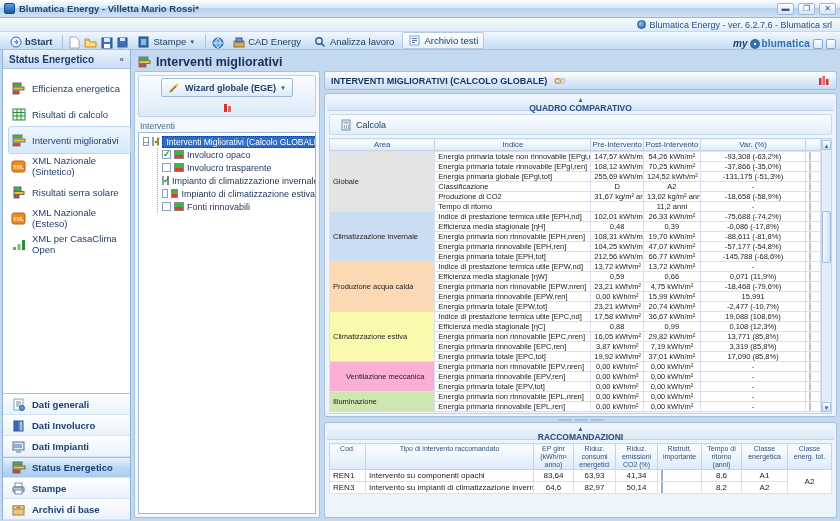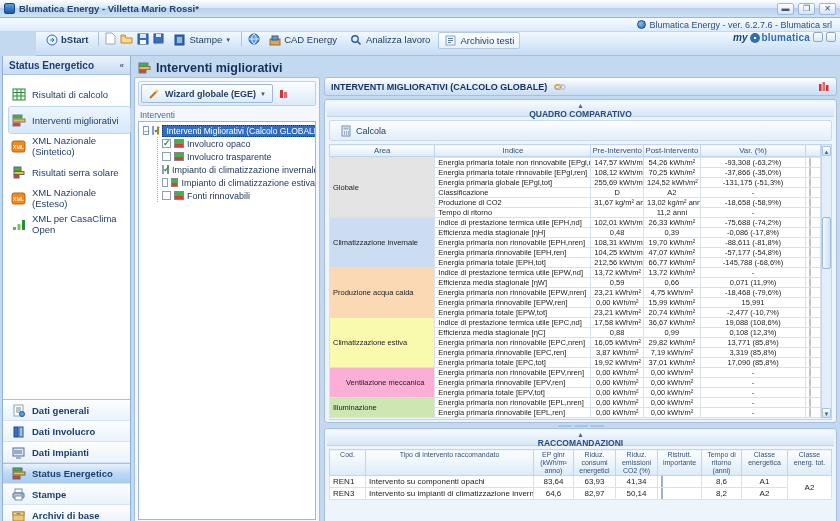--- a/index.html
+++ b/index.html
@@ -13,22 +13,22 @@
   .appicon { width:11px; height:11px; background:linear-gradient(#5aa0e0,#1c57a0); border-radius:2px; border:1px solid #134a8e; }
   .winbtn { width:17px; height:12px; font-size:8px; line-height:10px; text-align:center; color:#3a5a86;
     background:linear-gradient(#ffffff,#d3e3f5); border:1px solid #9db8d8; border-radius:2px; }
 
   .menubar { height:14px; display:flex; align-items:center; padding:0 4px; gap:2px;
     background:linear-gradient(#f7fbff,#dcebfa); border-bottom:1px solid #c2d6ec; font-size:9.5px; }
   .menubar .spacer { flex:1; }
   .verbadge { display:flex; align-items:center; gap:3px; font-size:9px; color:#2d5080; padding-right:4px; }
   .verdot { width:9px; height:9px; border-radius:50%; background:radial-gradient(circle at 35% 35%, #8ec2f0, #1f5ca8); border:1px solid #1c4f92; }
 
-  .toolbar { height:24px; display:flex; align-items:flex-start; padding:0 4px; gap:3px;
-    background:linear-gradient(#f2f8fe,#d6e7f8 60%,#c6dcf2); border-bottom:1px solid #a6c0de; font-size:9.5px;margin-left:36px; }
+  .toolbar { height:18px; display:flex; align-items:flex-end; padding:0 4px; gap:3px;
+    background:linear-gradient(#f2f8fe,#d6e7f8 60%,#c6dcf2); border-bottom:1px solid #a6c0de; font-size:9.5px; }
   .tbtn { display:flex; align-items:center; gap:3px; padding:1px 5px; border-radius:2px; color:#1d3f66; }
   .tsep { width:1px; height:14px; background:#aac2de; margin:0 2px; }
   .ddarrow { font-size:6px; color:#456; }
   .brand { display:flex; align-items:center; gap:2px; font-size:10px; }
   .brand .my { font-weight:bold; font-style:italic; color:#1c3f73; }
   .brand .bl { color:#2f6fb2; font-weight:bold; letter-spacing:.2px; }
   .flower { width:10px; height:10px; border-radius:50%; background:radial-gradient(circle at 50% 50%, #fff 18%, #2f6fb2 20%); }
   .mini-ic { width:10px; height:10px; border:1px solid #8aa8cc; background:linear-gradient(#fff,#d9e8f7); border-radius:2px; }
 
   
@@ -44,21 +44,21 @@
     padding-left:8px; border-bottom:1px solid #d5e4f4; background:linear-gradient(#fdfeff,#eaf2fb); }
   .n-item.sel { background:linear-gradient(#e7f2fe,#bcd9f4 50%,#a9cdef); border-top:1px solid #9ec1e6; }
 
   .content { flex:1; display:flex; flex-direction:column; padding:2px 3px 2px 3px; }
   .page-title { display:flex; align-items:center; gap:5px; height:19px; font-size:12.5px; font-weight:bold; color:#16305c; padding:1px 2px 1px 4px; }
 
   .cols { flex:1; display:flex; gap:4px; min-height:0; }
 
   
   .treecol { width:186px; display:flex; flex-direction:column; background:#f4f8fd; border:1px solid #a7bfdd; border-radius:2px; padding:3px; }
-  .wizbar { display:flex; align-items:center; gap:4px; padding:2px; background:linear-gradient(#fbfdff,#dcebfa); border:1px solid #bcd2ea; border-radius:2px; }
+  .wizbar { display:flex; align-items:center; gap:4px; padding:2px; background:linear-gradient(#fbfdff,#dcebfa); border:1px solid #bcd2ea; border-radius:2px;flex-direction:column; }
   .wizbtn { display:flex; align-items:center; gap:4px; font-size:9px; font-weight:bold; color:#23406b;
     border:1px solid #9db8d8; border-radius:2px; padding:2px 6px; background:linear-gradient(#ffffff,#dcebf9); }
   .treelabel { font-size:8.5px; color:#4a6892; margin:4px 0 1px 2px; }
   .treebox { flex:1; background:#fff; border:1px solid #9db8d8; overflow:hidden; padding:2px 0 0 4px; }
   .t-row { display:flex; align-items:center; gap:3px; height:13px; font-size:9px; color:#1d3258; white-space:nowrap; }
   .t-root-label { background:#2f6cc4; color:#fff; padding:0 3px; border:1px dotted #0d3a80; }
   .t-kids { margin-left:14px; border-left:1px dotted #9ab0cc; padding-left:4px; }
   .expander { width:9px; height:9px; border:1px solid #7e99bd; background:#fff; font-size:8px; line-height:7px; text-align:center; color:#365; }
   .cb { width:9px; height:9px; border:1px solid #8aa0bd; background:#fff; position:relative; }
   .cb.on:after { content:"✓"; position:absolute; left:0px; top:-2px; font-size:9px; color:#1d9f2c; font-weight:bold; }
@@ -226,20 +226,30 @@
 
   <div class="sidebar">
     <div class="sb-head">
       <span>Status Energetico</span>
       <span style="font-size:8px;color:#41628e;">«</span>
     </div>
     <div class="sb-items" id="sidebar-items">
         <div class="s-item">
           <span class="ico16">
             <svg width="14" height="13">
+              <rect x="1" y="1" width="8" height="3" fill="#3db54a" stroke="#666"></rect>
+              <rect x="1" y="5" width="11" height="3" fill="#f2c21e" stroke="#666"></rect>
+              <rect x="1" y="9" width="6" height="3" fill="#e03a3a" stroke="#666"></rect>
+            </svg>
+          </span>
+          <span>Efficienza energetica</span>
+        </div>
+        <div class="s-item">
+          <span class="ico16">
+            <svg width="14" height="13">
               <rect x="1" y="1" width="12" height="11" fill="#eaf6ea" stroke="#2d8a3a"></rect>
               <path d="M1 4.5h12M1 8h12M5 1v11M9 1v11" stroke="#2d8a3a"></path>
             </svg>
           </span>
           <span>Risultati di calcolo</span>
         </div>
         <div class="s-item sel">
           <span class="ico16">
             <svg width="14" height="13">
               <rect x="1" y="1" width="9" height="3" fill="#3db54a" stroke="#777"></rect>

